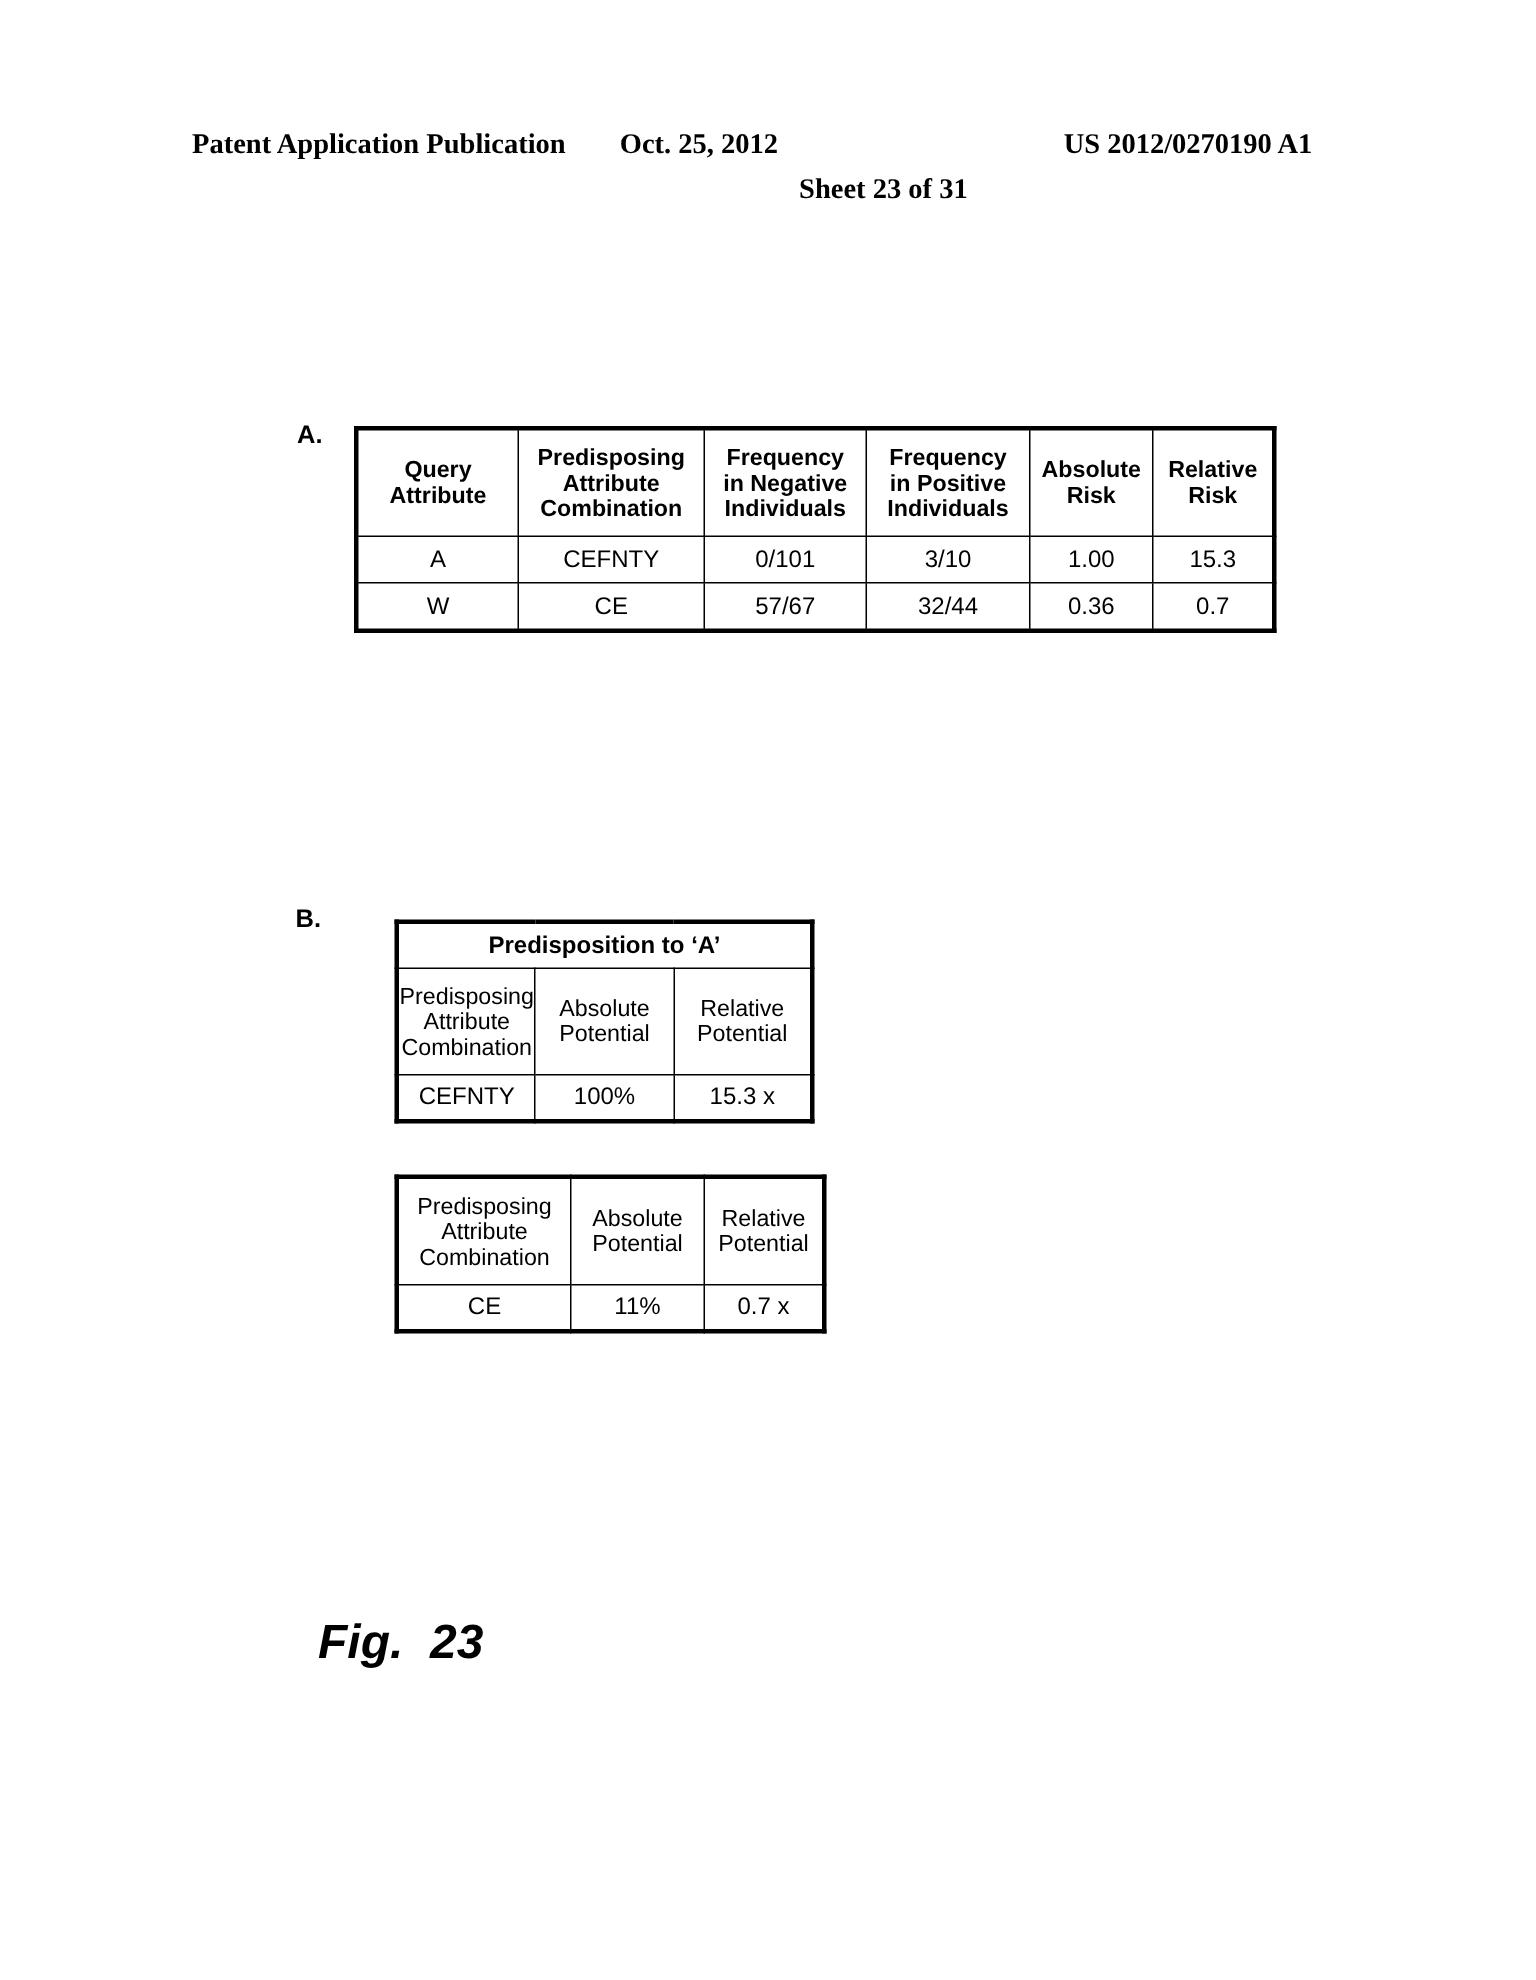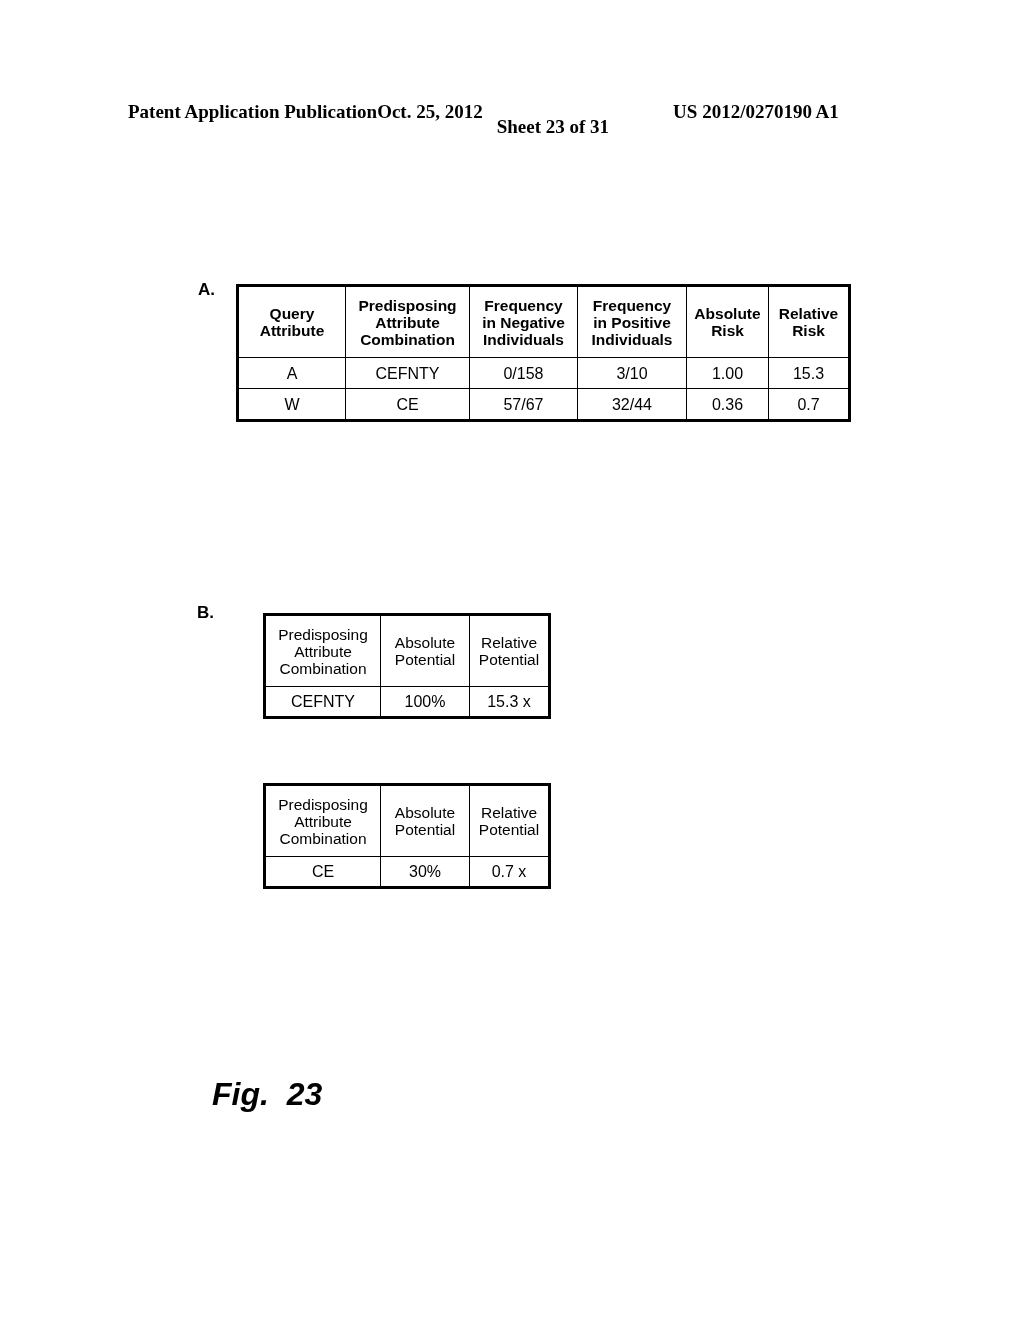--- a/index.html
+++ b/index.html
@@ -22,24 +22,24 @@
     position: absolute;
     left: 128px;
     top: 86px;
     width: 768px;
     font-family: "Liberation Serif", serif;
     font-weight: bold;
     font-size: 19px;
     letter-spacing: 0px;
     white-space: nowrap;
     display: flex;
-    align-items: center;
+    align-items: flex-start;
   }
   .page-header .h-pub   { }
-  .page-header .h-date  { }
+  .page-header .h-date  { margin-left: 36px; }
   .page-header .h-sheet { margin-left: 14px; margin-top: 30px; }
   .page-header .h-num   { margin-left: 64px; }
 
   
   .panel-label {
     position: absolute;
     font-family: "Liberation Sans", sans-serif;
     font-weight: bold;
     font-size: 17px;
     line-height: 17px;
@@ -148,40 +148,43 @@
         <span>Risk</span>
       </td>
       <td class="hcell" style="width:79px">
         <span>Relative</span><br>
         <span>Risk</span>
       </td>
     </tr>
     <tr class="data-row">
       <td class="plain">A</td>
       <td class="plain">CEFNTY</td>
-      <td class="plain">0/158</td>
+      <td class="plain">0/101</td>
       <td class="plain">3/10</td>
       <td class="plain">1.00</td>
       <td class="plain">15.3</td>
     </tr>
     <tr class="data-row">
       <td class="plain">W</td>
       <td class="plain">CE</td>
       <td class="plain">57/67</td>
       <td class="plain">32/44</td>
       <td class="plain">0.36</td>
       <td class="plain">0.7</td>
     </tr>
   </tbody>
 </table>
 
 <div class="panel-label" id="label-b">B.</div>
 
 <table class="ptable btable" id="table-b1">
   <tbody>
+    <tr>
+      <td class="title-cell" colspan="3">Predisposition to ‘A’</td>
+    </tr>
     <tr class="header-row">
       <td class="plain" style="width:114px">
         <span>Predisposing</span><br>
         <span>Attribute</span><br>
         <span>Combination</span>
       </td>
       <td class="plain" style="width:88px">
         <span>Absolute</span><br>
         <span>Potential</span>
       </td>
@@ -210,19 +213,19 @@
         <span>Absolute</span><br>
         <span>Potential</span>
       </td>
       <td class="plain" style="width:78px">
         <span>Relative</span><br>
         <span>Potential</span>
       </td>
     </tr>
     <tr class="data-row">
       <td class="plain">CE</td>
-      <td class="plain">30%</td>
+      <td class="plain">11%</td>
       <td class="plain">0.7 x</td>
     </tr>
   </tbody>
 </table>
 
 <div class="fig-caption">Fig.  23</div>
 
 </body></html>

